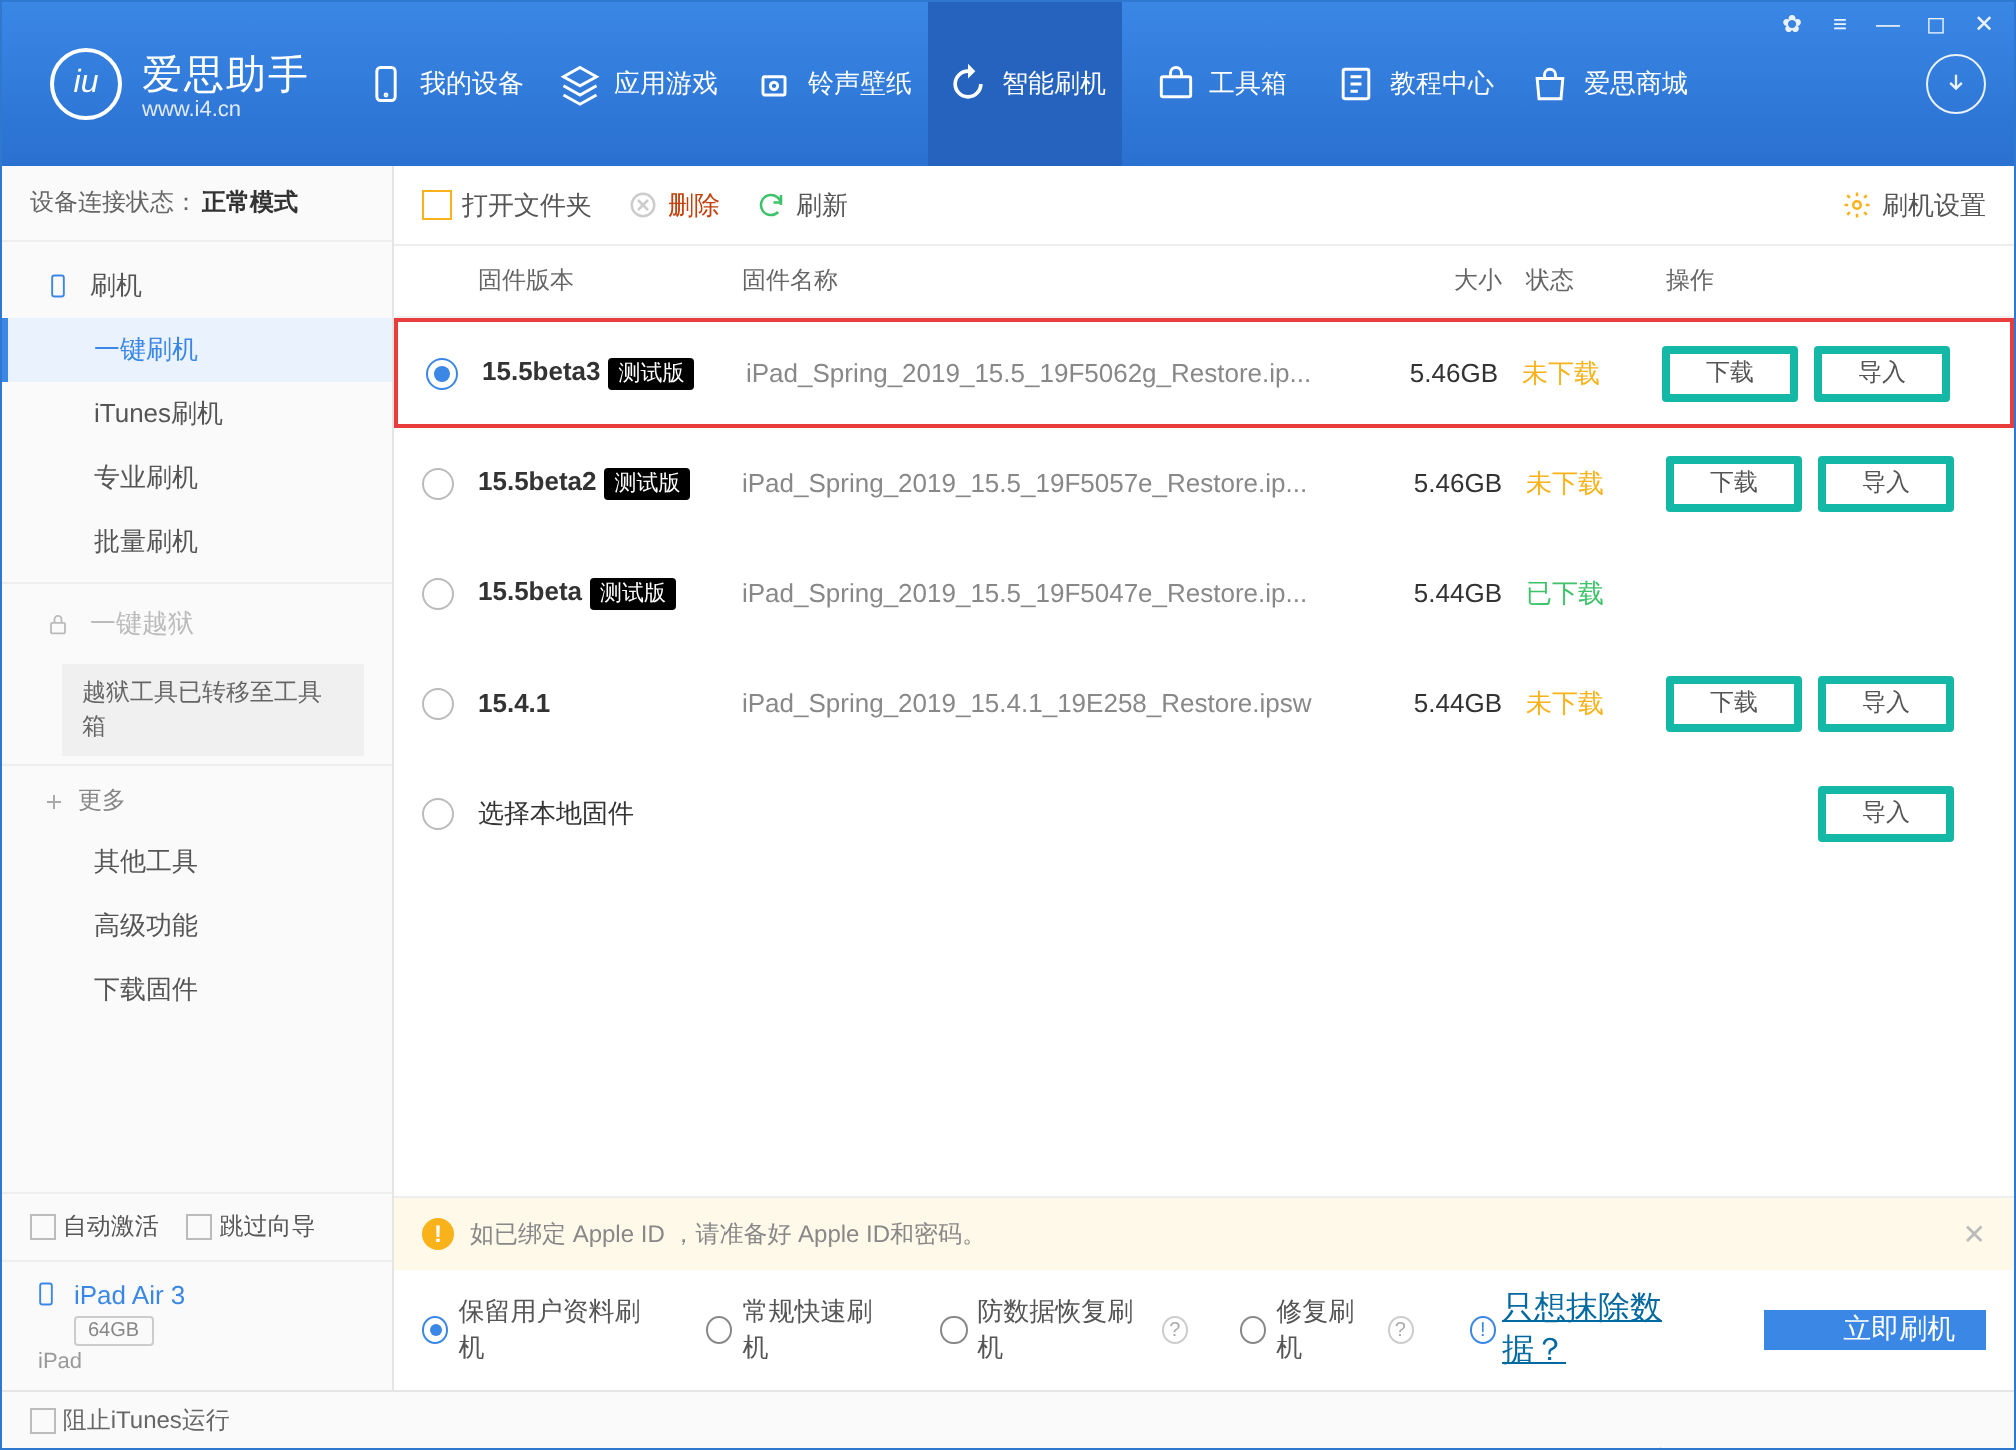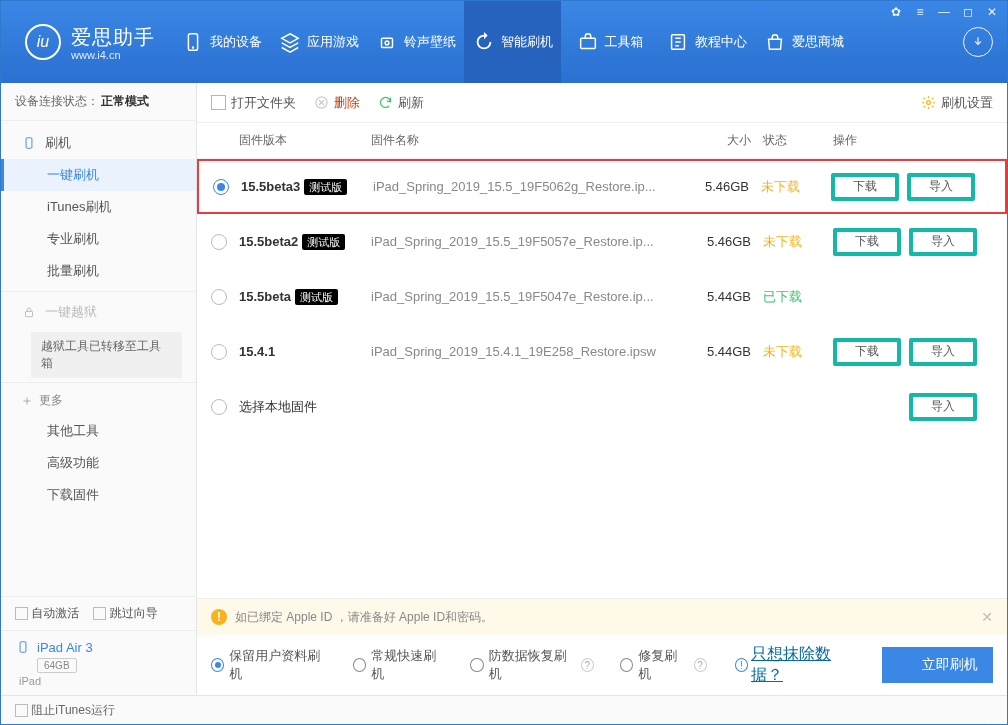--- a/index.html
+++ b/index.html
@@ -81,21 +81,21 @@
 .warn-bar { background: #fff9ea; height: 36px; display: flex; align-items: center; padding: 0 14px; font-size: 12px; color: #888; position: relative; }
 .warn-bar .warn-icon { width: 16px; height: 16px; background: #f9b21a; border-radius: 50%; color: #fff; display: flex; align-items: center; justify-content: center; font-size: 12px; font-weight: bold; margin-right: 8px; }
 .warn-bar .warn-close { position: absolute; right: 14px; color: #bbb; cursor: pointer; font-size: 14px; }
 .flash-opts { height: 60px; display: flex; align-items: center; padding: 0 14px; gap: 26px; font-size: 13px; }
 .flash-opt { display: flex; align-items: center; gap: 5px; cursor: pointer; color: #555; }
 .flash-opt .radio { width: 14px; height: 14px; border: 1.5px solid #888; border-radius: 50%; display: flex; align-items: center; justify-content: center; }
 .flash-opt.checked .radio { border-color: #3a87e6; }
 .flash-opt.checked .radio::after { content: ''; width: 6px; height: 6px; background: #3a87e6; border-radius: 50%; }
 .help-q { display: inline-flex; width: 14px; height: 14px; border: 1px solid #ccc; border-radius: 50%; font-size: 10px; color: #aaa; align-items: center; justify-content: center; margin-left: 2px; cursor: help; }
 .erase-link { color: #0369a1; text-decoration: underline; cursor: pointer; font-size: 16px; }
-.flash-btn { margin-left: auto; width: 116px; height: 36px; background: #3a87e6; color: #fff; border: none; font-size: 14px; cursor: pointer; padding-left: 24px; }
+.flash-btn { margin-left: auto; width: 116px; height: 20px; background: #3a87e6; color: #fff; border: none; font-size: 14px; cursor: pointer; padding-left: 24px; }
 
 
 .footer { height: 29px; border-top: 1px solid #e5e5e5; display: flex; align-items: center; padding: 0 14px; font-size: 12px; color: #666; gap: 18px; background: #fafafa; }
 .footer .ft-right { margin-left: auto; display: flex; gap: 18px; margin-top: 40px; }
 .checkbox { width: 13px; height: 13px; border: 1px solid #bbb; display: inline-block; vertical-align: middle; cursor: pointer; }
 
 .ricon { width: 14px; height: 14px; }
 </style>
 </head>
 <body>

